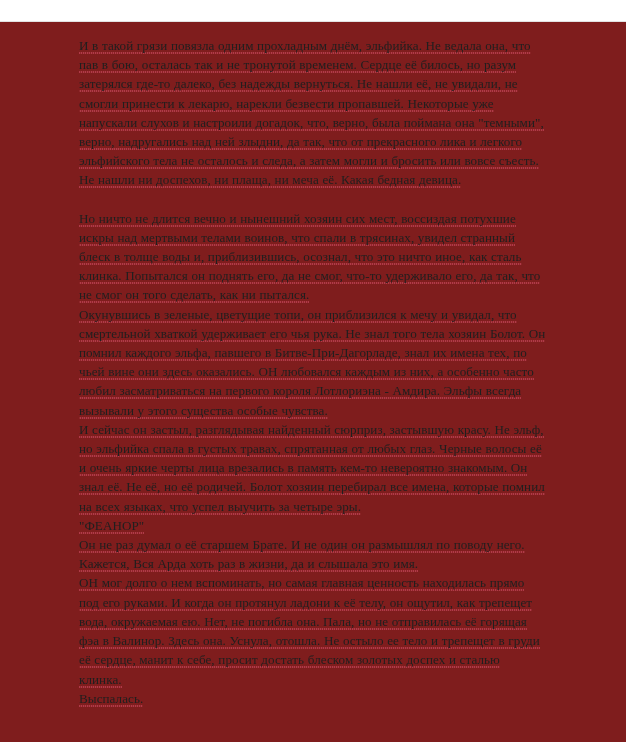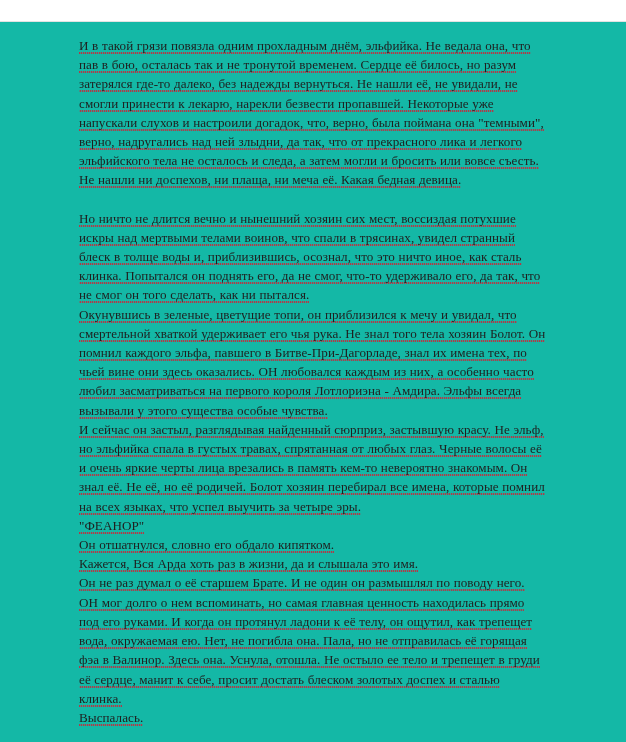--- a/index.html
+++ b/index.html
@@ -24,21 +24,21 @@
     height: 1px;
     background: #e2e2e2;
   }
 
   #document-canvas {
     position: absolute;
     top: 22px;
     left: 0;
     width: 626px;
     height: 720px;
-    background: #14b8a6;
+    background: #7f1d1d;
   }
 
   #document-body {
     padding: 14px 80px 10px 79px;
     box-sizing: border-box;
   }
 
   .para {
     margin: 0;
     font-size: 13.1px;
@@ -80,25 +80,24 @@
     <div class="para-gap"></div>
 
     <p class="para"><span class="sp">Но ничто не длится вечно и нынешний хозяин сих мест, воссиздая потухшие искры над мертвыми телами воинов, что спали в трясинах, увидел странный блеск в толще воды и, приблизившись, осознал, что это ничто иное, как сталь клинка. Попытался он поднять его, да не смог, что-то удерживало его, да так, что не смог он того сделать, как ни пытался.</span></p>
 
     <p class="para"><span class="sp">Окунувшись в зеленые, цветущие топи, он приблизился к мечу и увидал, что смертельной хваткой удерживает его чья рука. Не знал того тела хозяин Болот. Он помнил каждого эльфа, павшего в Битве-При-Дагорладе, знал их имена тех, по чьей вине они здесь оказались. ОН любовался каждым из них, а особенно часто любил засматриваться на первого короля Лотлориэна - Амдира. Эльфы всегда вызывали у этого существа особые чувства.</span></p>
 
     <p class="para"><span class="sp">И сейчас он застыл, разглядывая найденный сюрприз, застывшую красу. Не эльф, но эльфийка спала в густых травах, спрятанная от любых глаз. Черные волосы её и очень яркие черты лица врезались в память кем-то невероятно знакомым. Он знал её. Не её, но её родичей. Болот хозяин перебирал все имена, которые помнил на всех языках, что успел выучить за четыре эры.</span></p>
 
     <p class="para"><span class="sp">"ФЕАНОР"</span></p>
 
-    <p class="para"><span class="sp">Он отшатнулся, словно его обдало кипятком.</span></p>
 
 
+    <p class="para"><span class="sp">Он не раз думал о её старшем Брате. И не один он размышлял по поводу него.</span></p>
+
     <p class="para"><span class="sp">Кажется, Вся Арда хоть раз в жизни, да и слышала это имя.</span></p>
-
-    <p class="para"><span class="sp">Он не раз думал о её старшем Брате. И не один он размышлял по поводу него.</span></p>
 
     <p class="para"><span class="sp">ОН мог долго о нем вспоминать, но самая главная ценность находилась прямо под его руками. И когда он протянул ладони к её телу, он ощутил, как трепещет вода, окружаемая ею. Нет, не погибла она. Пала, но не отправилась её горящая фэа в Валинор. Здесь она. Уснула, отошла. Не остыло ее тело и трепещет в груди её сердце, манит к себе, просит достать блеском золотых доспех и сталью клинка.</span></p>
 
     <p class="para"><span class="sp">Выспалась.</span></p>
 
   </div>
 </div>
 
 </body></html>

